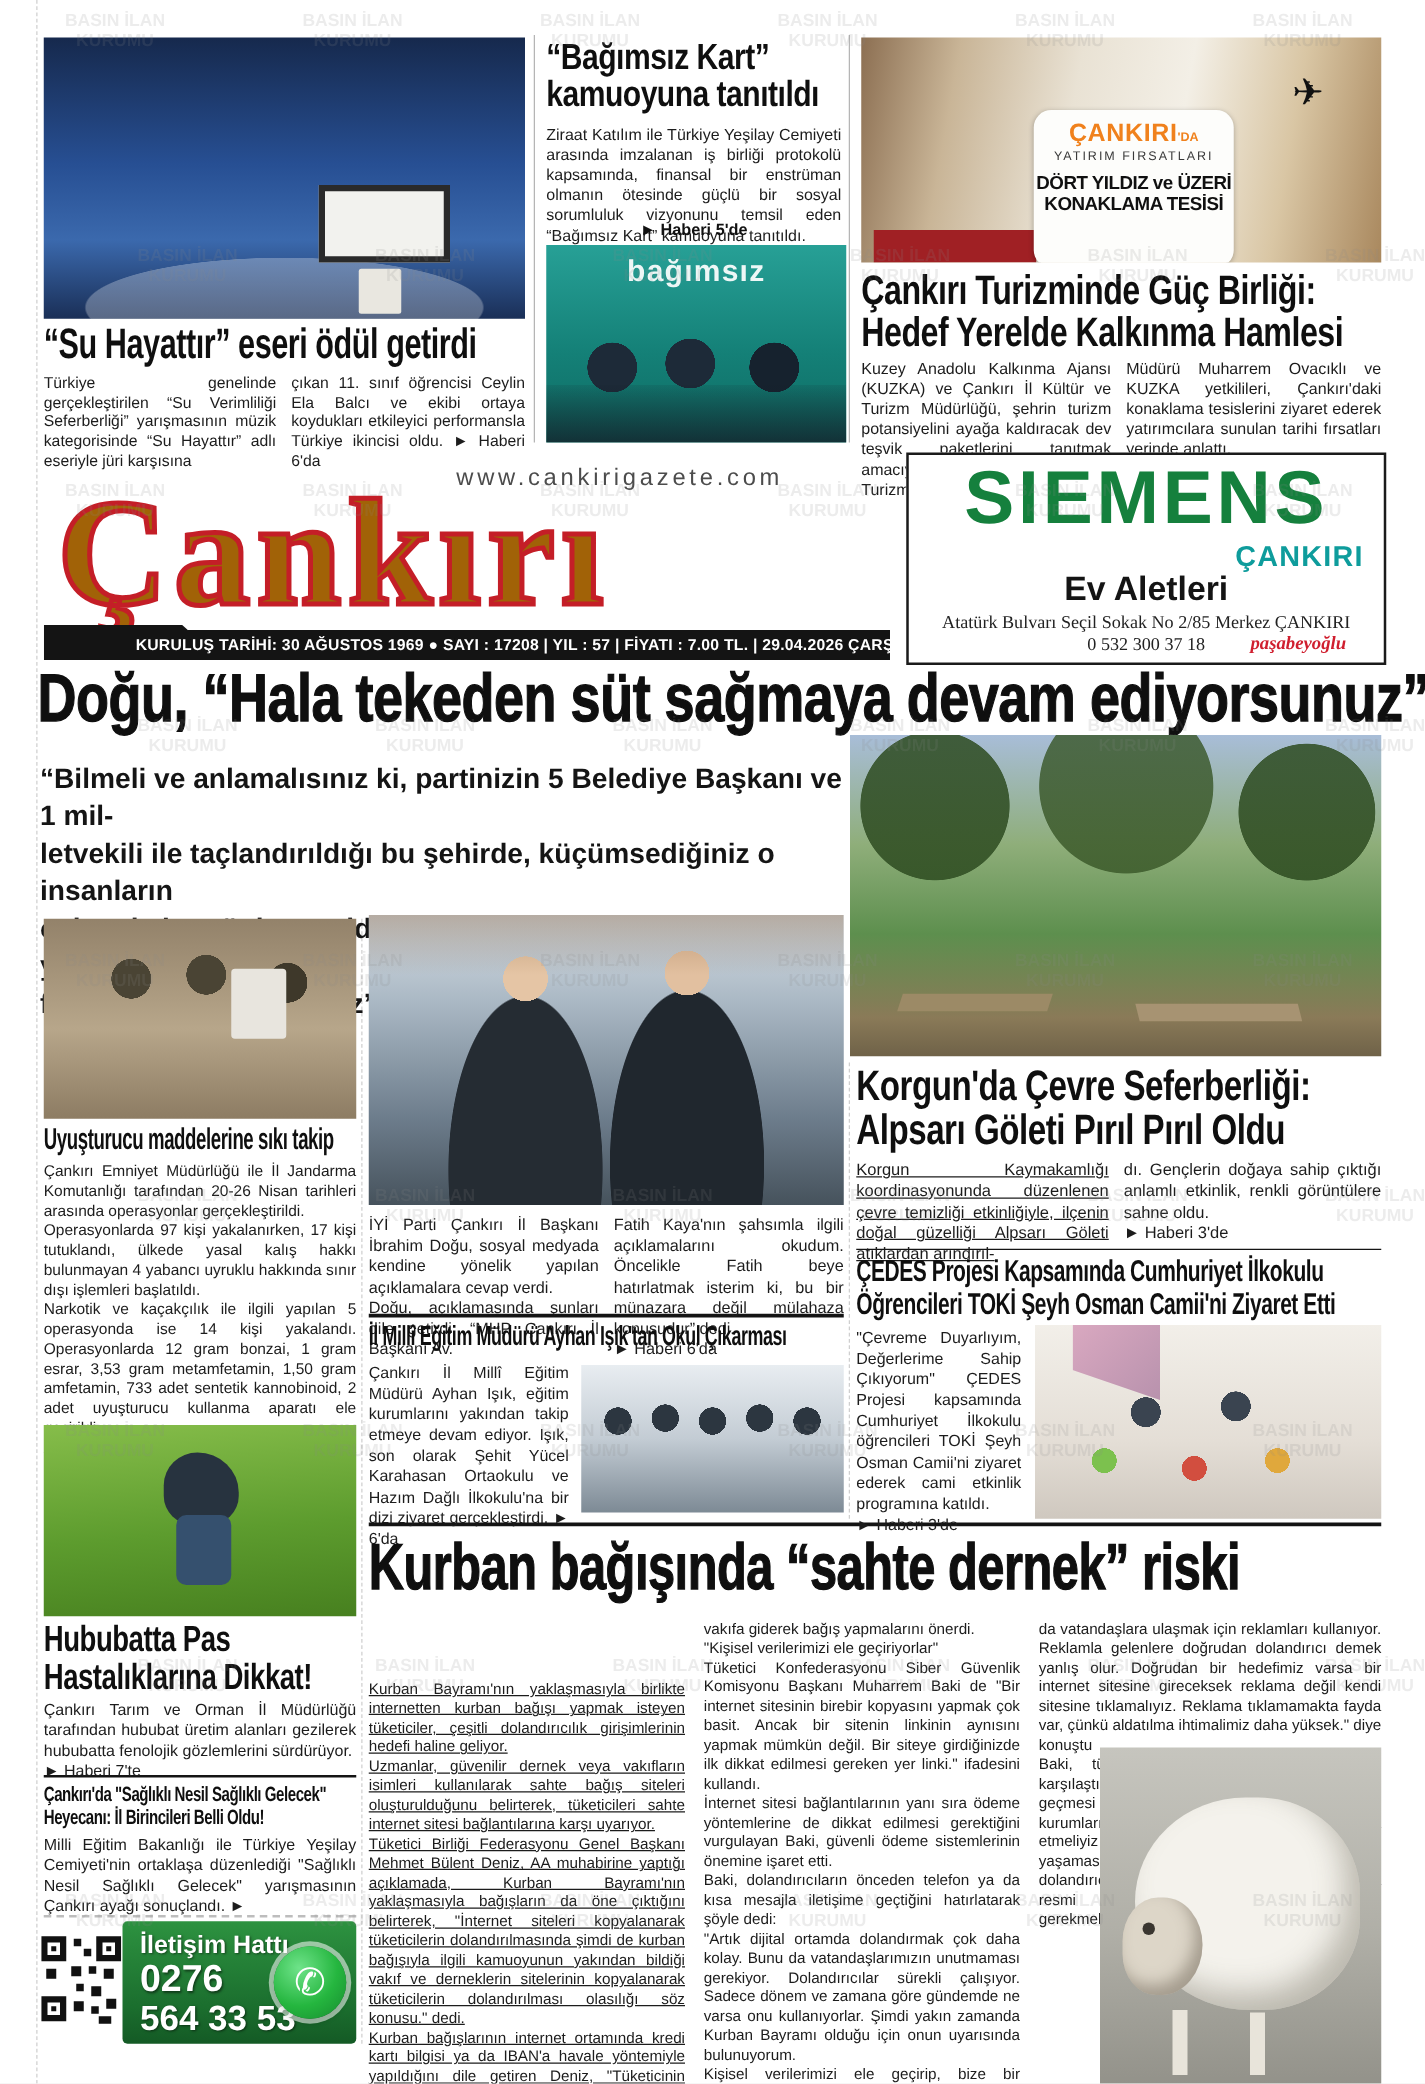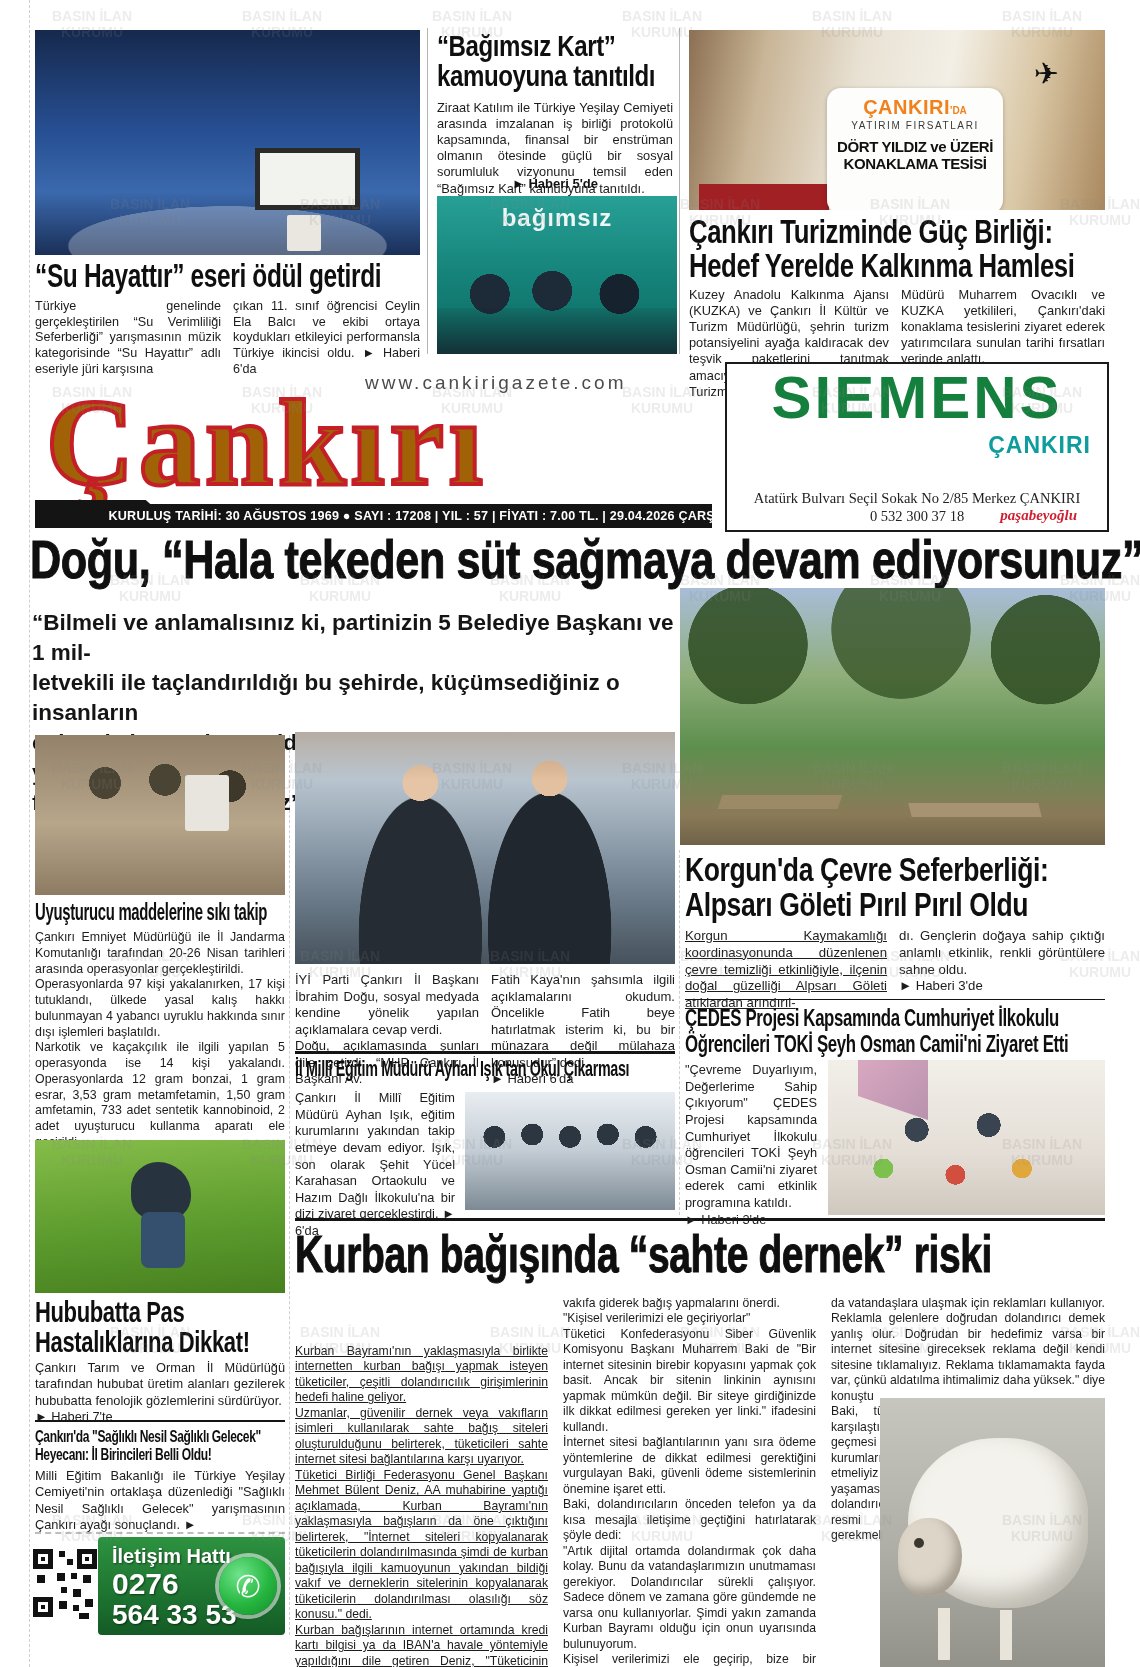--- a/index.html
+++ b/index.html
@@ -60,21 +60,21 @@
          linear-gradient(180deg,#27a096 0%,#148077 55%,#0e6b63 100%);">
     <div class="abs" style="left:0;top:8px;width:100%;text-align:center;color:rgba(255,255,255,.92);
          font-weight:700;font-size:24px;letter-spacing:1px;">bağımsız</div>
     <div class="abs" style="left:0;bottom:0;width:100%;height:46px;background:linear-gradient(180deg,rgba(20,30,40,.1),rgba(20,30,40,.75));"></div>
   </div>
 
   <div class="photo z1" style="left:689px;top:30px;width:416px;height:180px;
        background:linear-gradient(100deg,#8c6f52 0%,#c9b597 18%,#e9e2d4 40%,#f3efe6 60%,#d9c6a4 80%,#a9885e 100%);">
     <div class="abs" style="left:10px;bottom:0;width:130px;height:26px;background:#a02024;"></div>
     <div class="abs" style="right:46px;top:26px;font-size:30px;color:#111;">✈</div>
-    <div class="badge" style="left:138px;top:58px;width:176px;height:118px;">
+    <div class="badge" style="left:138px;top:58px;width:160px;height:118px;">
       <span style="font-weight:800;font-size:20px;color:#f0811c;letter-spacing:.5px;">ÇANKIRI</span><span style="font-size:10px;color:#f0811c;font-weight:700;">'DA</span>
       <div style="font-size:10px;color:#3a3a3a;letter-spacing:1.6px;margin-top:1px;">YATIRIM FIRSATLARI</div>
       <div style="font-size:15px;font-weight:800;color:#101010;margin-top:7px;letter-spacing:-.4px;">DÖRT YILDIZ ve ÜZERİ</div>
       <div style="font-size:15px;font-weight:800;color:#101010;letter-spacing:-.4px;">KONAKLAMA TESİSİ</div>
     </div>
   </div>
   <div class="hl z1" style="left:689px;top:215px;font-size:33px;width:534px;transform:scaleX(.78);">Çankırı Turizminde Güç Birliği:
 Hedef Yerelde Kalkınma Hamlesi</div>
   <div class="body-txt z1" style="left:689px;top:287px;width:200px;height:66px;font-size:12.8px;line-height:1.26;">Kuzey Anadolu Kalkınma Ajansı (KUZKA) ve Çankırı İl Kültür ve Turizm Müdürlüğü, şehrin turizm potansiyelini ayağa kaldıracak dev teşvik paketlerini tanıtmak amacıyla kolları sıvadı. İl Kültür ve Turizm</div>
   <div class="body-txt z1" style="left:901px;top:287px;width:204px;height:66px;font-size:12.8px;line-height:1.26;">Müdürü Muharrem Ovacıklı ve KUZKA yetkilileri, Çankırı'daki konaklama tesislerini ziyaret ederek yatırımcılara sunulan tarihi fırsatları yerinde anlattı.
@@ -84,20 +84,21 @@
   <div class="abs logo-red z1" style="left:46px;top:388px;font-size:122px;letter-spacing:5px;">Çankırı</div>
   <div class="abs z1" style="left:35px;top:500px;width:142px;height:28px;background:#141414;
        clip-path:polygon(0 0,78% 0,100% 100%,0 100%);"></div>
   <div class="abs z1" style="left:150px;top:504px;width:562px;height:24px;background:#141414;color:#fff;
        font-size:12.6px;font-weight:700;display:flex;align-items:center;justify-content:center;letter-spacing:.2px;white-space:nowrap;">KURULUŞ TARİHİ: 30 AĞUSTOS 1969  ●   SAYI : 17208 | YIL : 57 | FİYATI : 7.00 TL. | 29.04.2026 ÇARŞAMBA</div>
 
   <div class="abs z1" style="left:725px;top:362px;width:380px;height:166px;border:2px solid #1a1a1a;background:#fff;">
     <div class="abs" style="left:0;top:4px;width:100%;text-align:center;color:#15803d;font-weight:800;
          font-size:60px;letter-spacing:3px;line-height:1;">SIEMENS</div>
     <div class="abs" style="right:16px;top:68px;color:#0e9c9c;font-weight:800;font-size:23px;letter-spacing:1px;">ÇANKIRI</div>
+    <div class="abs" style="left:0;top:92px;width:100%;text-align:center;color:#141414;font-weight:700;font-size:27px;">Ev Aletleri</div>
     <div class="abs serif" style="left:0;top:126px;width:100%;text-align:center;color:#222;font-size:14.5px;">Atatürk Bulvarı Seçil Sokak No 2/85 Merkez ÇANKIRI</div>
     <div class="abs serif" style="left:0;top:144px;width:100%;text-align:center;color:#222;font-size:14.5px;">0 532 300 37 18</div>
     <div class="abs serif" style="right:30px;top:143px;color:#d01f2f;font-weight:700;font-style:italic;font-size:15px;">paşabeyoğlu</div>
   </div>
 
   <div class="hl one z1" style="left:30px;top:532px;font-size:54px;width:1344px;transform:scaleX(.8);-webkit-text-stroke:1px #0f0f0f;">Doğu, “Hala tekeden süt sağmaya devam ediyorsunuz”</div>
   <div class="abs z1" style="left:32px;top:608px;width:650px;font-size:22.5px;font-weight:700;color:#151515;
        line-height:1.33;white-space:pre-line;">“Bilmeli ve anlamalısınız ki, partinizin 5 Belediye Başkanı ve 1 mil-
 letvekili ile taçlandırıldığı bu şehirde, küçümsediğiniz o insanların
 oylarıyla bu günlere geldiniz. Yüceldiğiniz ve yükseldiğiniz yerden

